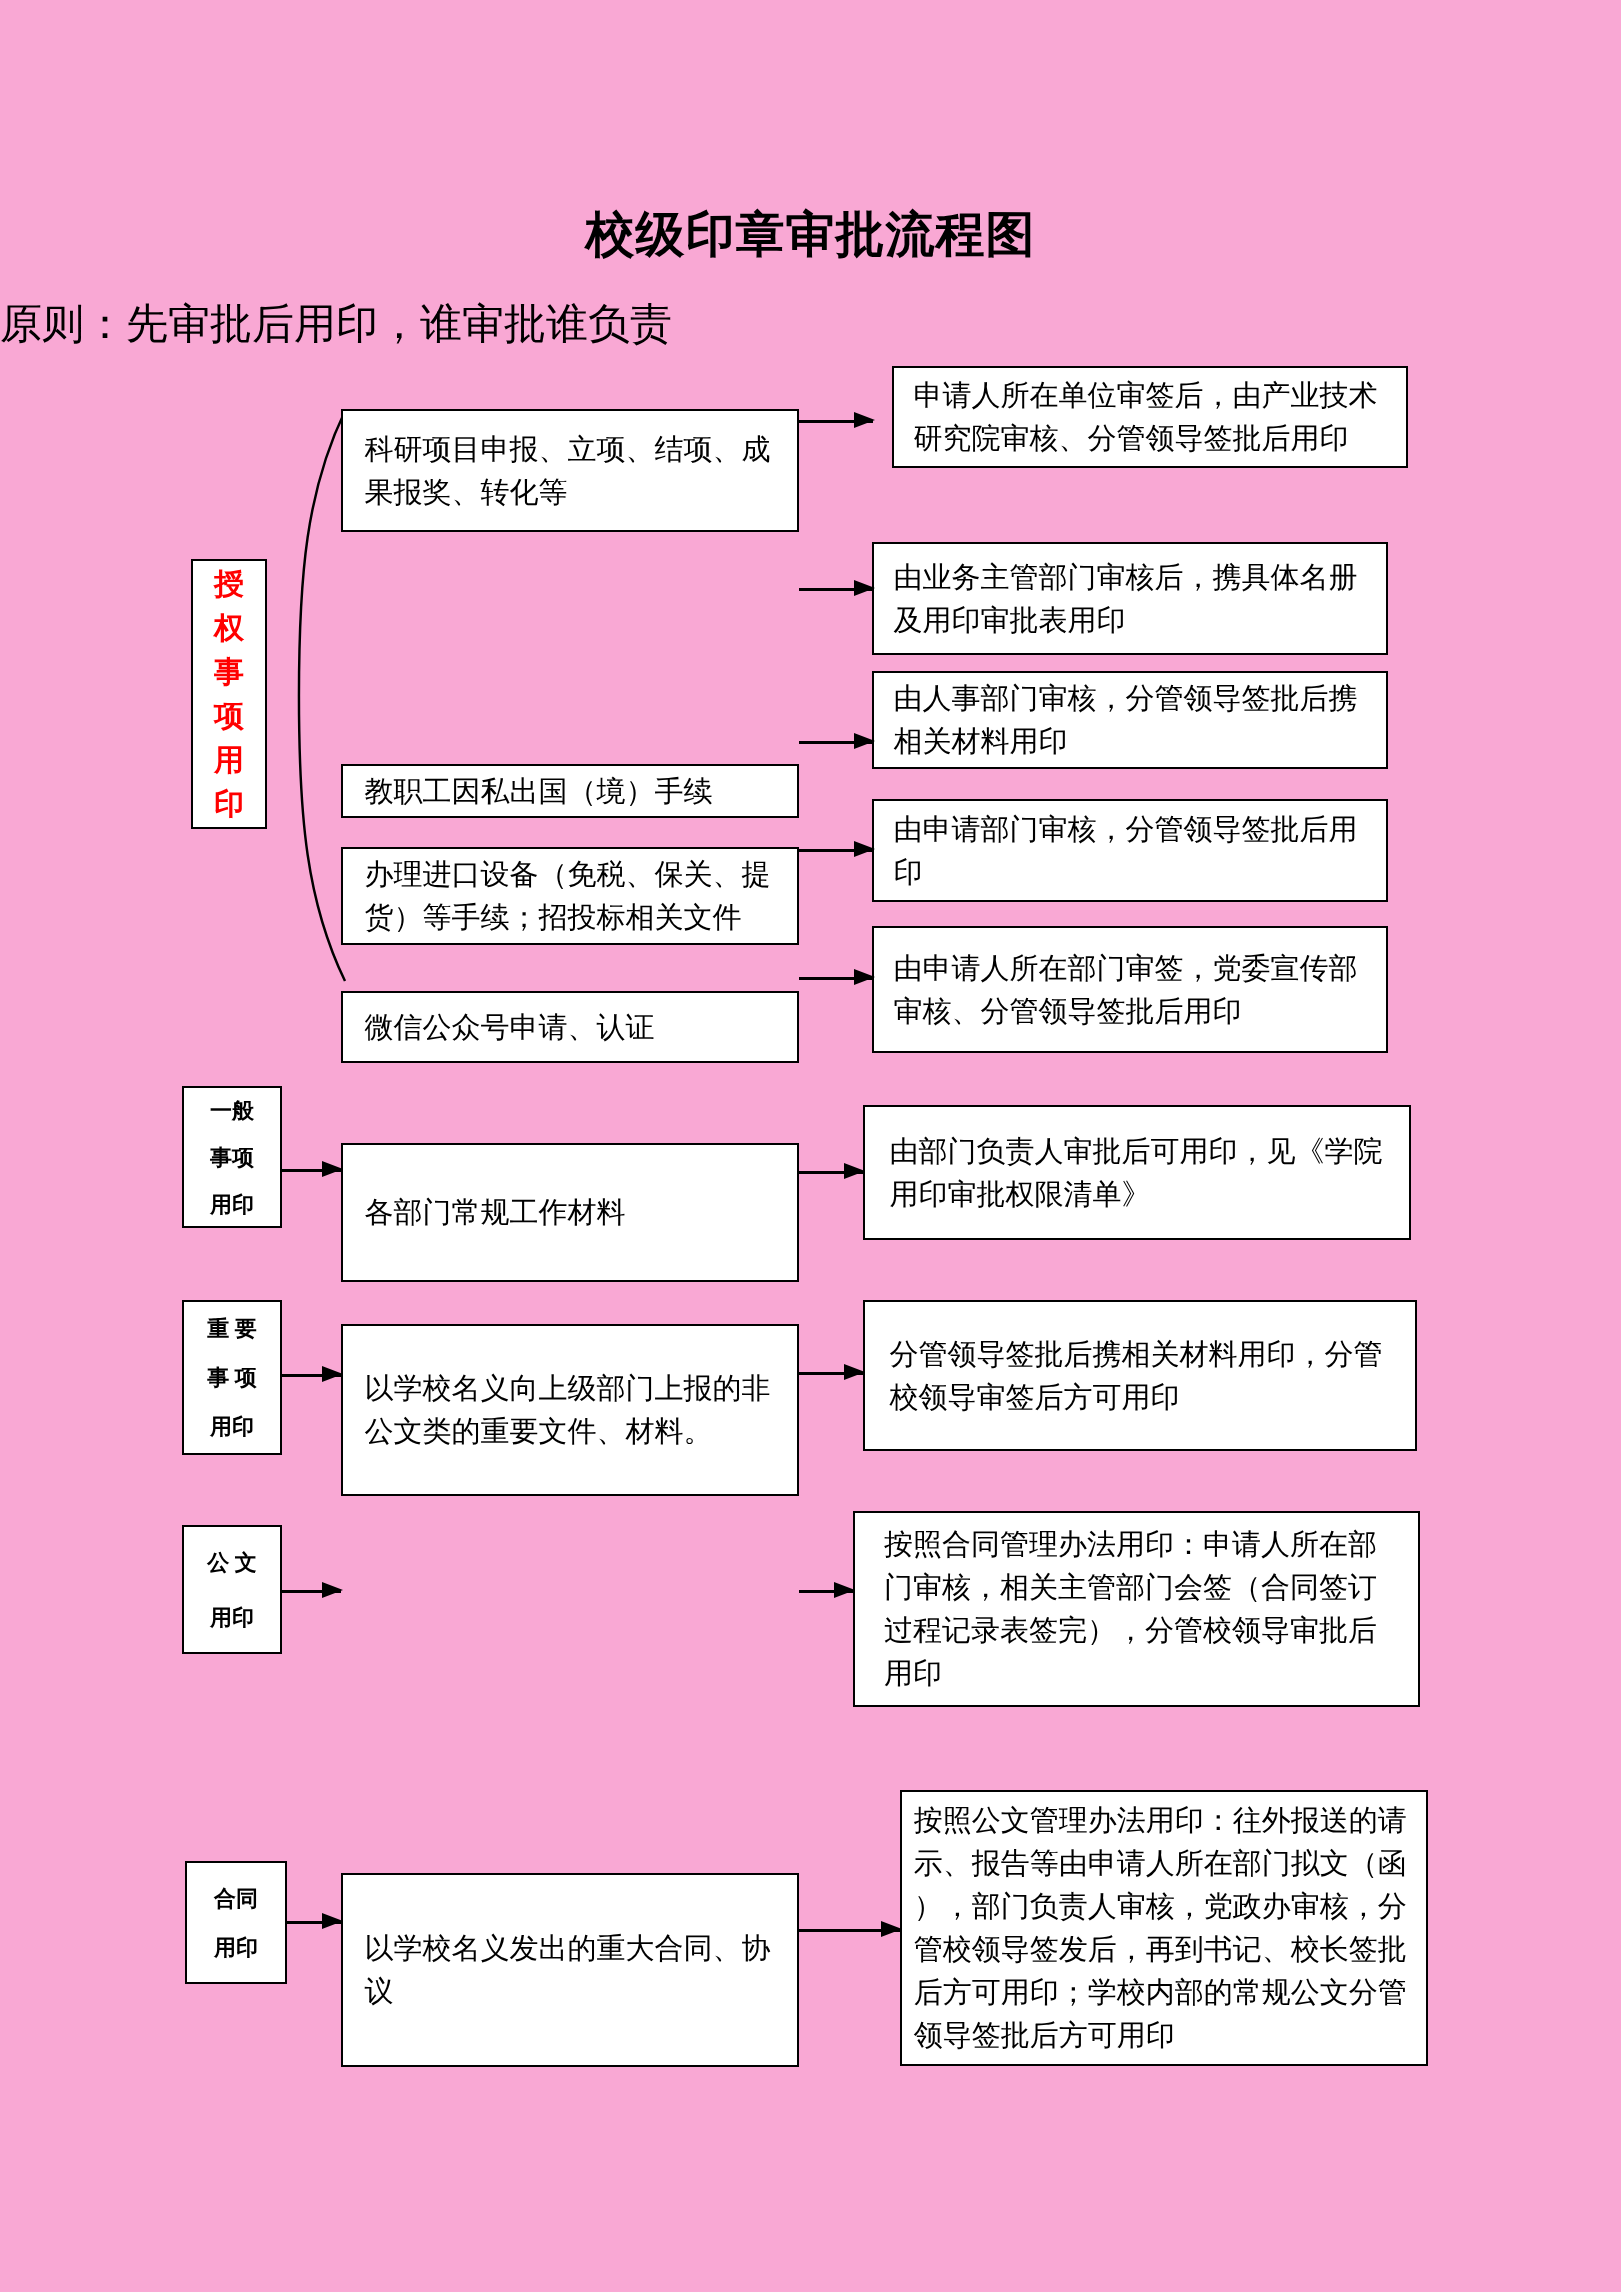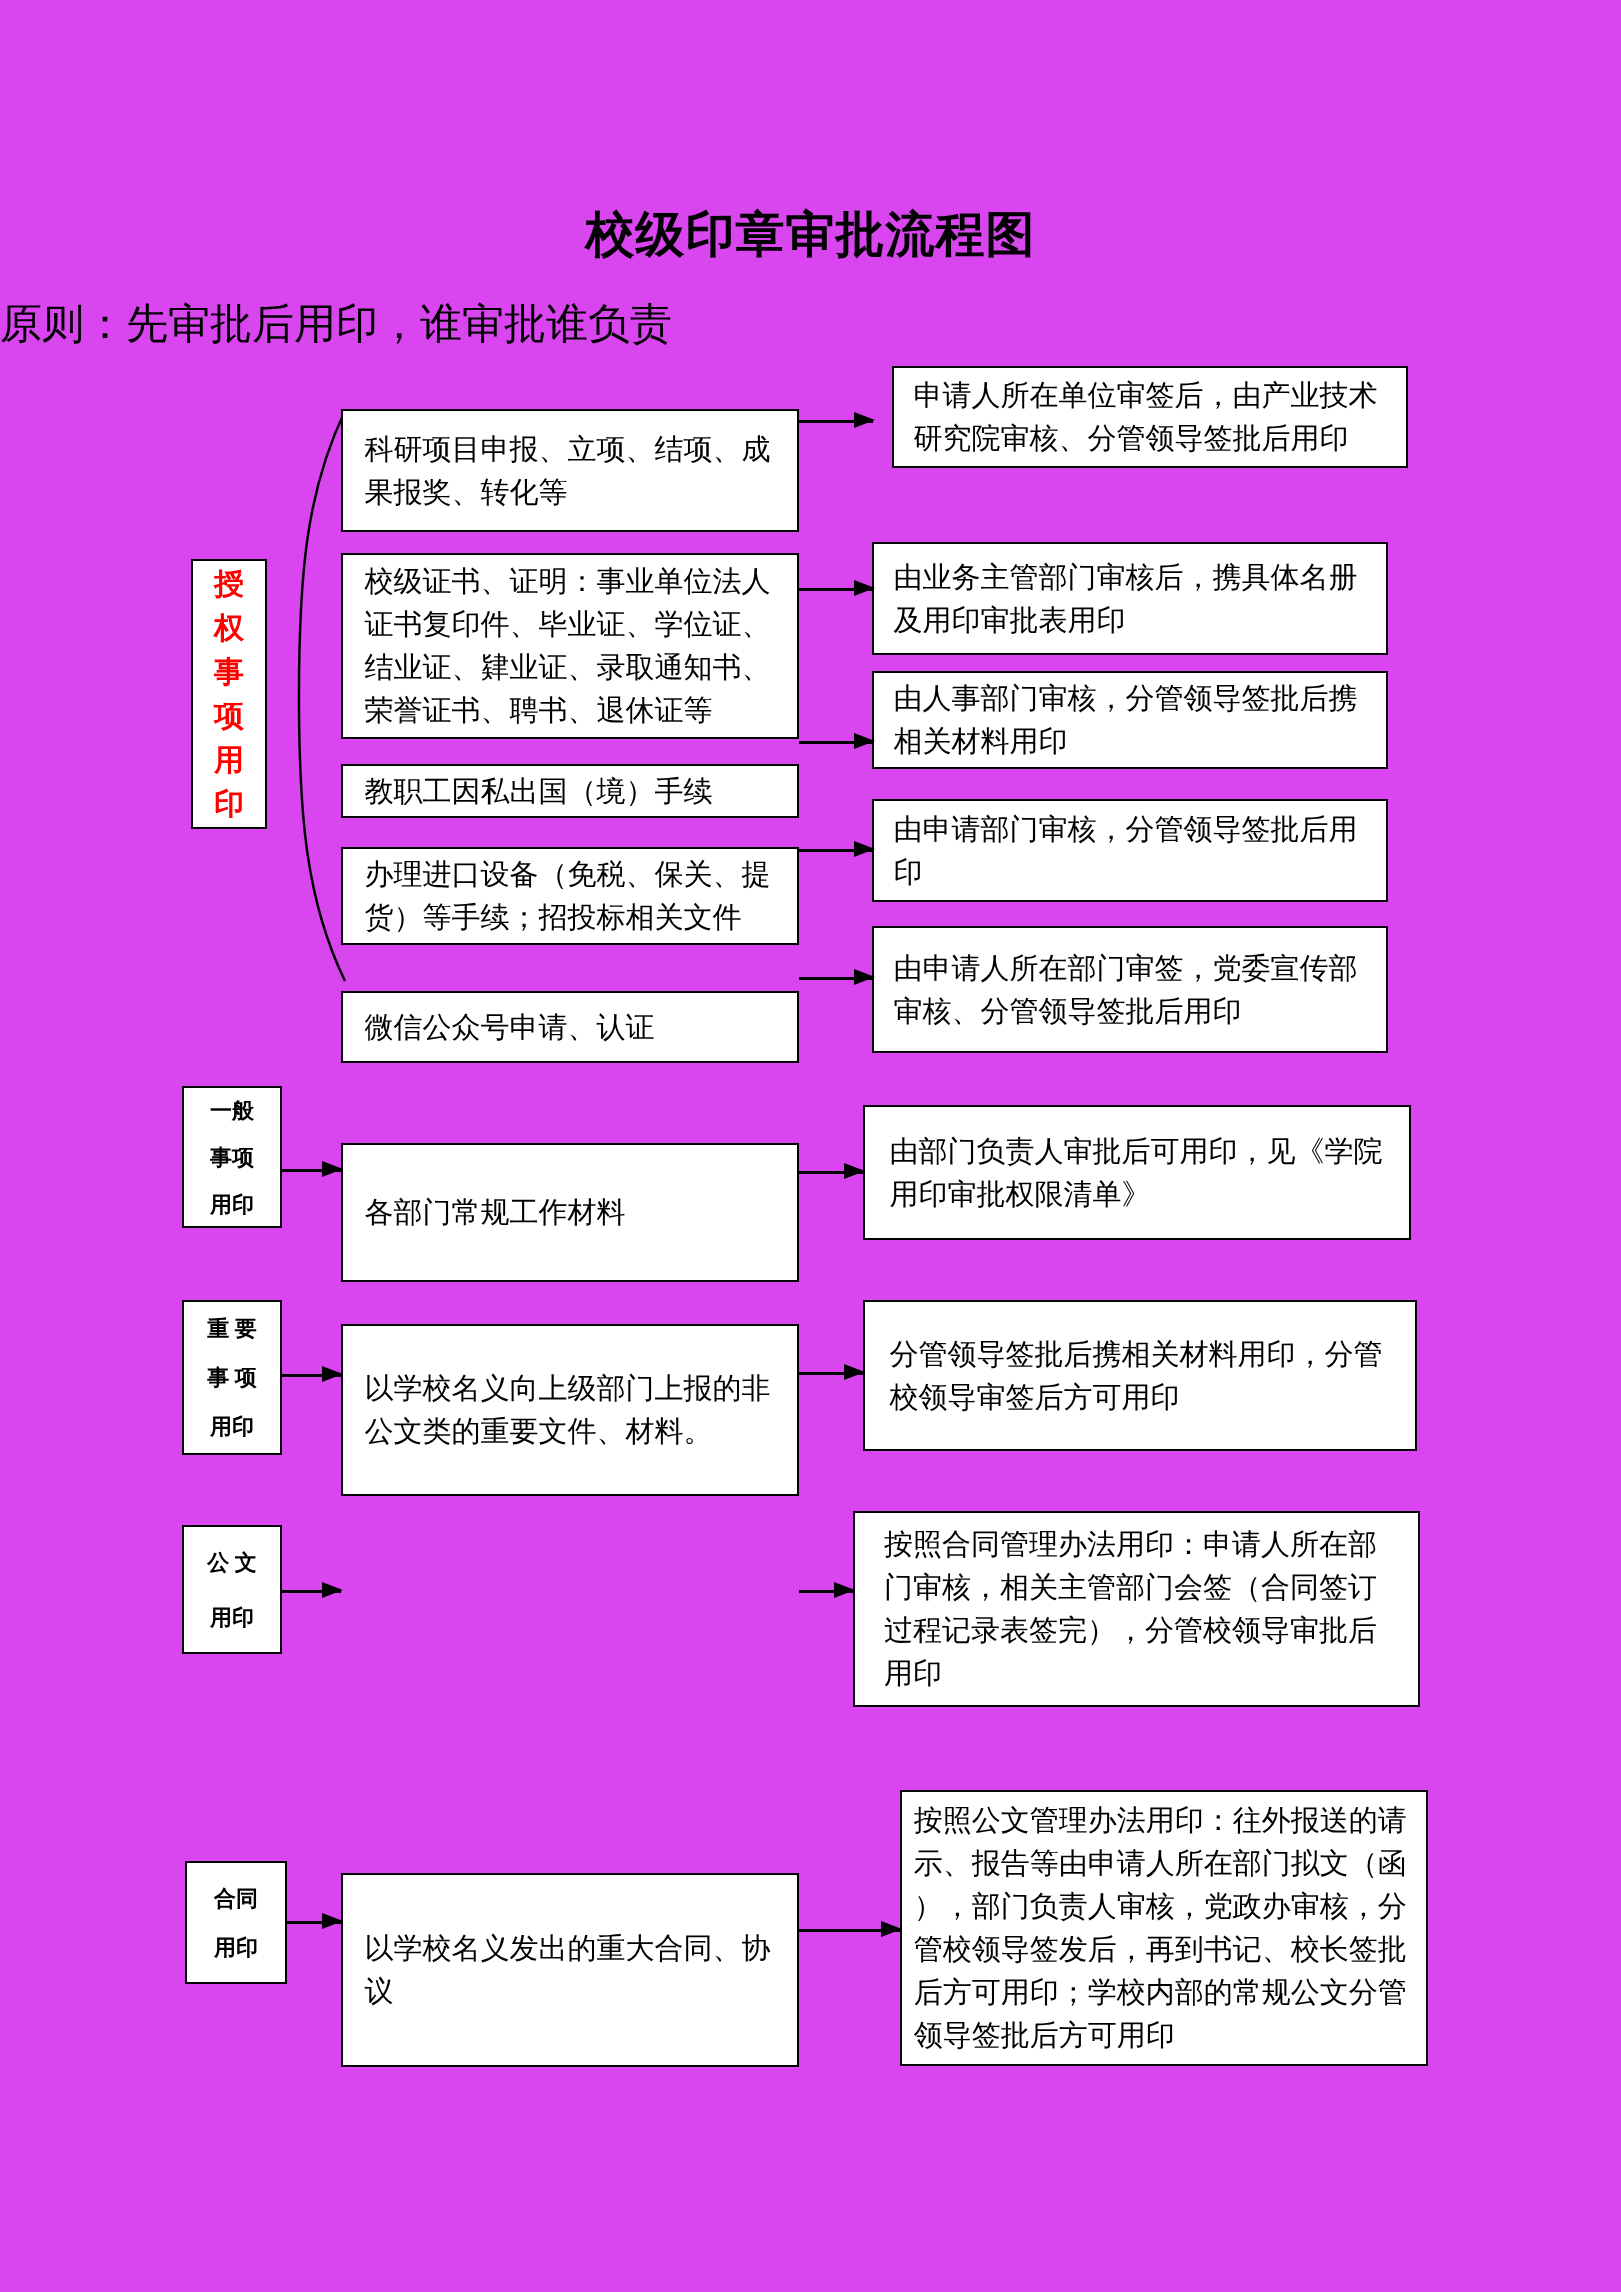--- a/index.html
+++ b/index.html
@@ -1,16 +1,16 @@
 <!DOCTYPE html>
 <html><head>
 <meta charset="utf-8">
 <style>
   html,body{margin:0;padding:0;background:#ffffff;}
-  .page{position:relative;width:1621px;height:2293px;background:#d946ef;overflow:hidden;
+  .page{position:relative;width:1621px;height:2293px;background:#f9a8d4;overflow:hidden;
         font-family:"Liberation Serif","DejaVu Serif",serif;color:#000;}
   .title{position:absolute;left:0;top:202px;width:1621px;text-align:center;
          font-size:49px;font-weight:bold;letter-spacing:1px;}
   .subtitle{position:absolute;left:0;top:296px;width:1621px;
             font-size:42px;font-weight:normal;}
   .box{position:absolute;border:2.9px solid #000;background:#fff;display:flex;align-items:center;
        font-size:29px;line-height:43px;word-break:break-all;line-break:anywhere;box-sizing:border-box;}
   .item-box{padding:0 18.6px 0 21.6px;margin-top:48px;}
   .proc-box{padding:0 19.6px;}
   .proc-wide{padding:0 23.5px 0 24.5px;}
@@ -50,23 +50,20 @@
   </svg>
 
   <div class="box item-box" style="left:341px;top:361px;width:458px;height:123px;">
     <span>科研项目申报、立项、结项、成果报奖、转化等</span>
   </div>
   <div class="box proc-box" style="left:892px;top:366px;width:516px;height:102px;">
     <span>申请人所在单位审签后，由产业技术研究院审核、分管领导签批后用印</span>
   </div>
   <div class="arrow" style="left:799px;top:420px;width:74px;"></div>
 
-  <div class="box item-box" style="left:341px;top:505px;width:458px;height:186px;">
-    <span>校级证书、证明：事业单位法人证书复印件、毕业证、学位证、结业证、肄业证、录取通知书、荣誉证书、聘书、退休证等</span>
-  </div>
   <div class="box proc-box" style="left:872px;top:542px;width:516px;height:113px;">
     <span>由业务主管部门审核后，携具体名册及用印审批表用印</span>
   </div>
   <div class="arrow" style="left:799px;top:588px;width:74px;"></div>
 
   <div class="box item-box" style="left:341px;top:716px;width:458px;height:54px;">
     <span>教职工因私出国（境）手续</span>
   </div>
   <div class="box proc-box" style="left:872px;top:671px;width:516px;height:98px;">
     <span>由人事部门审核，分管领导签批后携相关材料用印</span>

